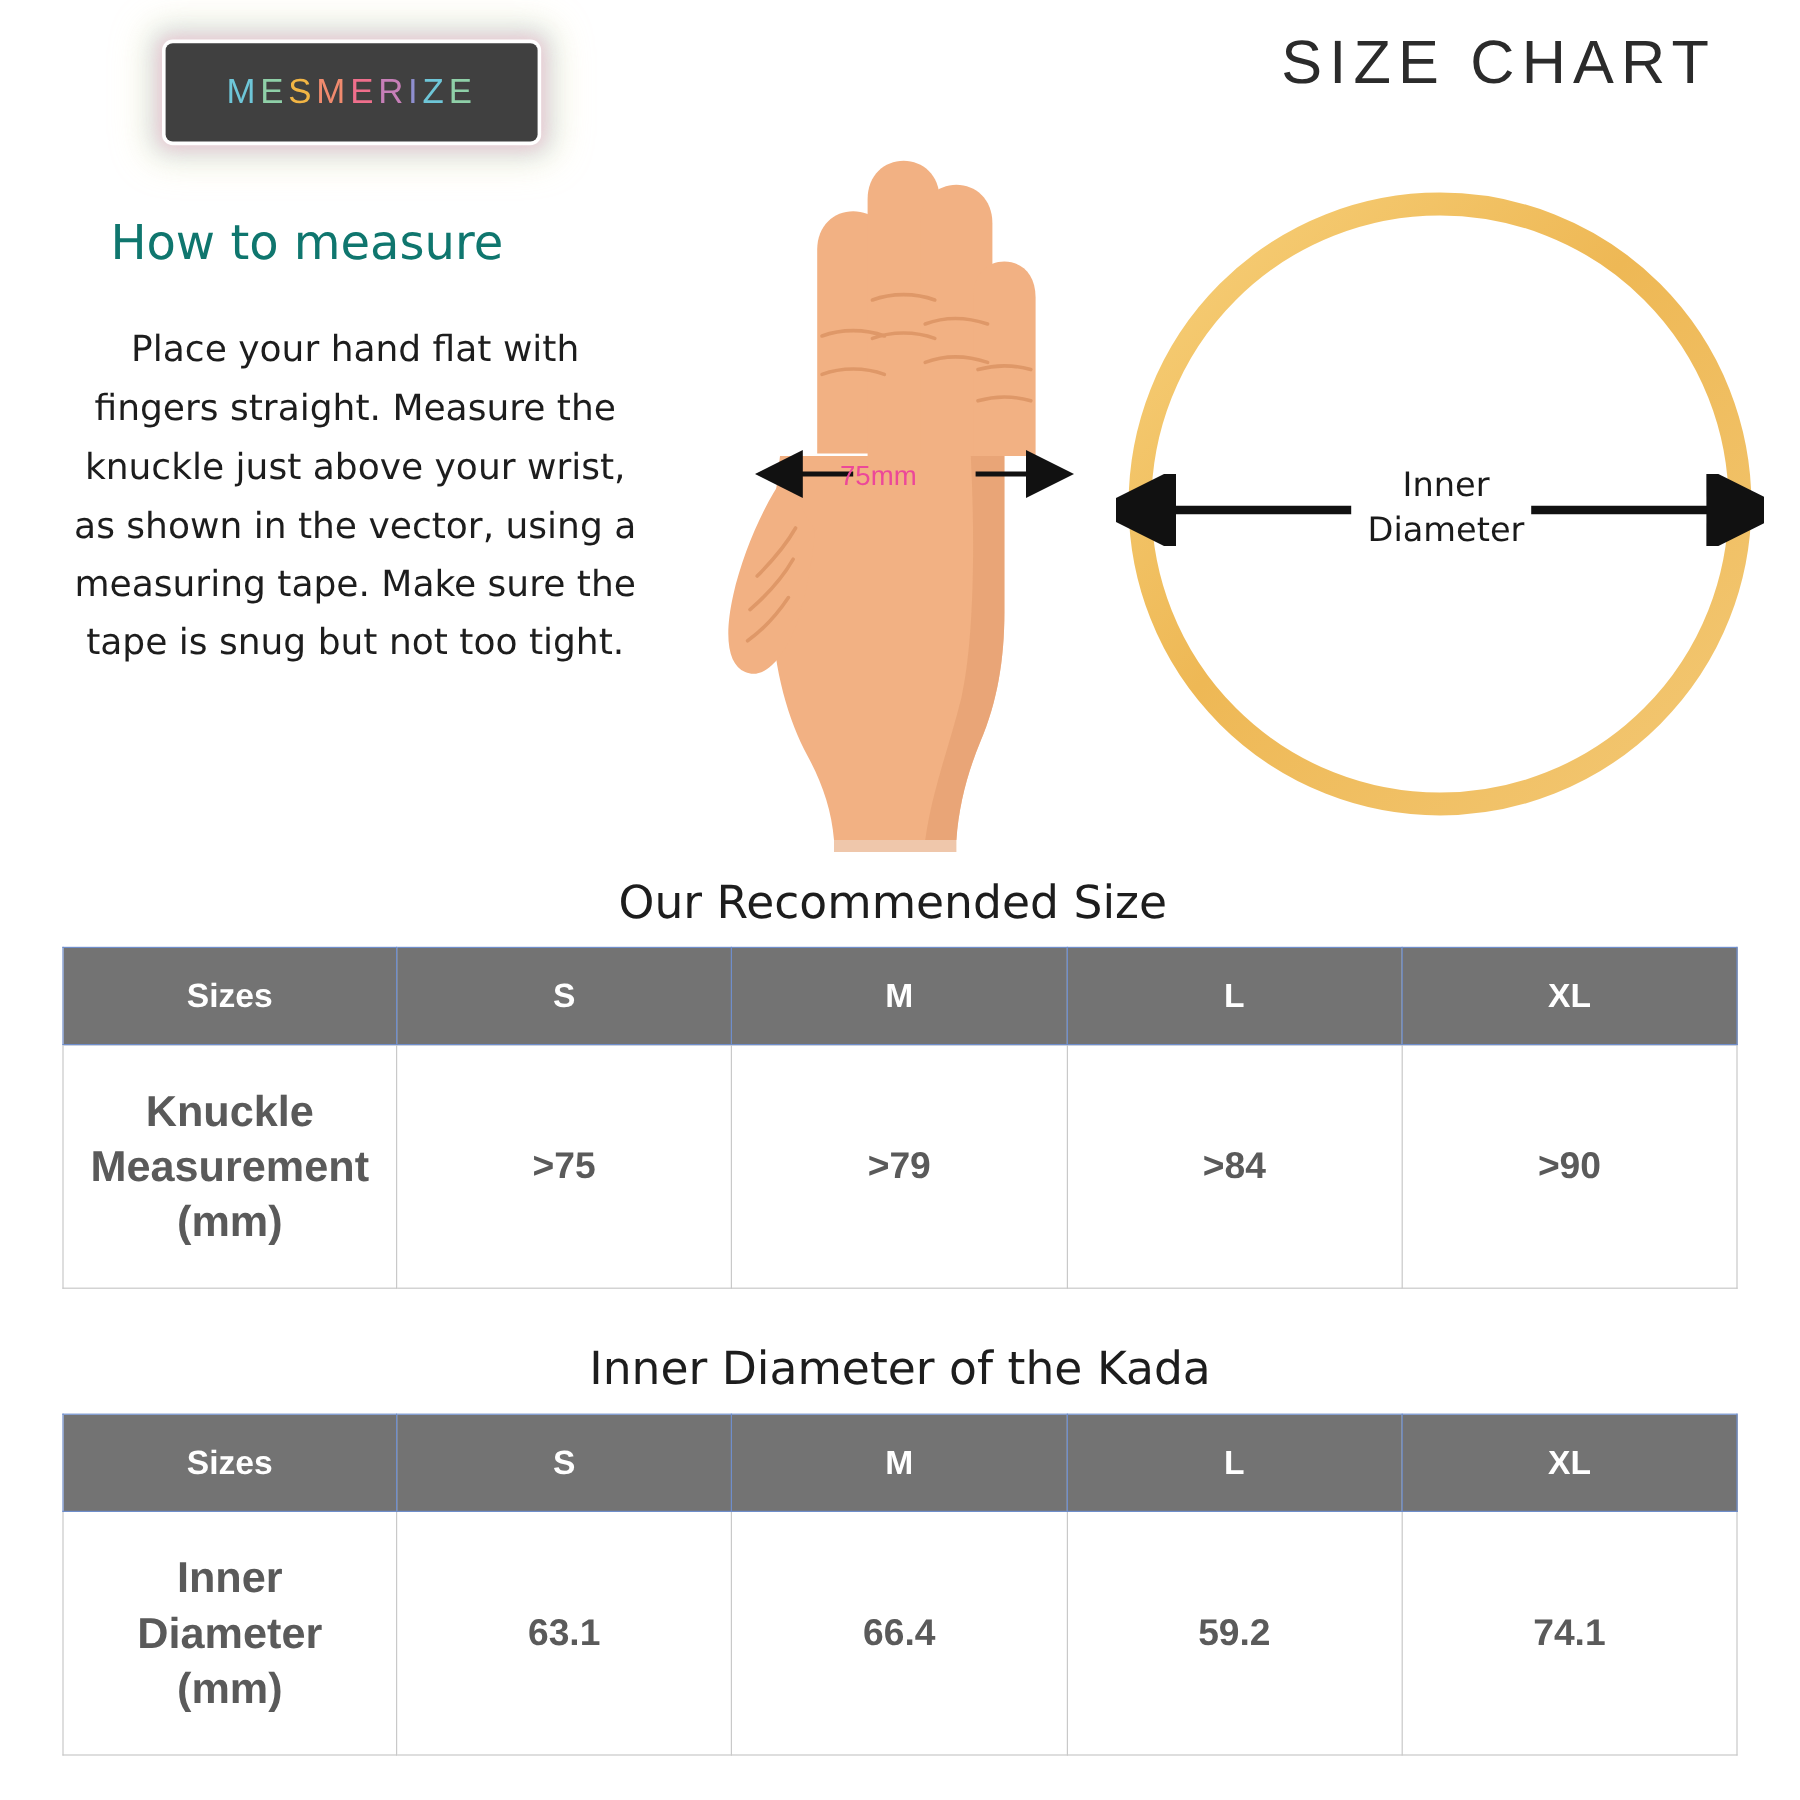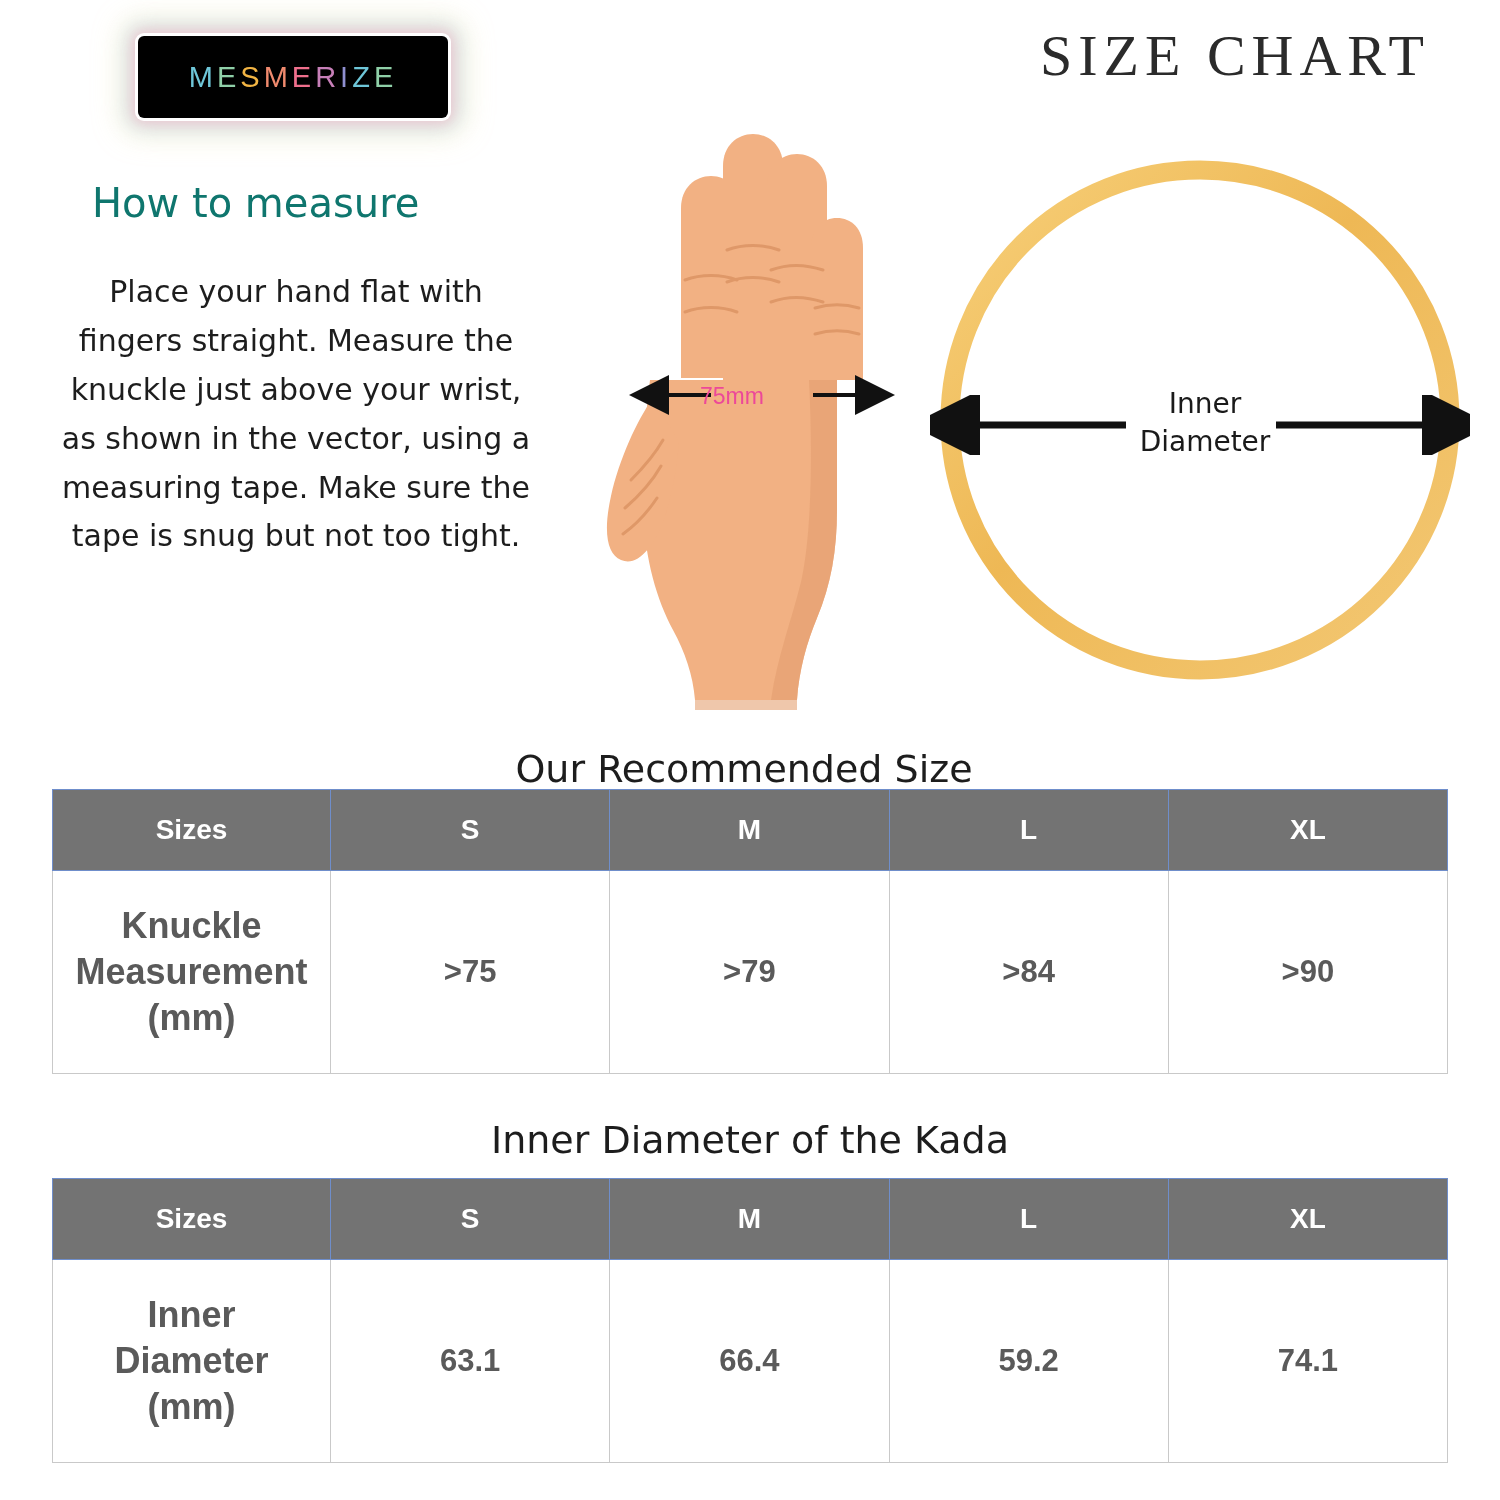--- a/index.html
+++ b/index.html
@@ -16,21 +16,21 @@
     overflow: hidden;
   }
 
   
   .logo-box {
     position: absolute;
     left: 138px;
     top: 36px;
     width: 310px;
     height: 82px;
-    background: #000000;
+    background: #404040;
     border-radius: 6px;
     box-shadow:
       0 0 0 3px rgba(255,255,255,1),
       0 0 14px 6px rgba(255, 170, 190, 0.55),
       0 0 22px 12px rgba(150, 210, 240, 0.45),
       0 0 30px 16px rgba(255, 225, 150, 0.35);
     display: flex;
     align-items: center;
     justify-content: center;
   }
@@ -48,25 +48,25 @@
   .logo-text span:nth-child(5){ color:#ef6f8c; }
   .logo-text span:nth-child(6){ color:#c77fb8; }
   .logo-text span:nth-child(7){ color:#8f8fd0; }
   .logo-text span:nth-child(8){ color:#6ec6d8; }
   .logo-text span:nth-child(9){ color:#8fd0a8; }
 
   .size-chart-title {
     position: absolute;
     right: 70px;
     top: 22px;
-    font-size: 58px;
+    font-size: 51px;
     letter-spacing: 6px;
     font-weight: 300;
     color: #2b2b2b;
-    font-family: Liberation Serif, serif;
+    font-family: Liberation Sans, sans-serif;
   }
 
   
   .how-title {
     position: absolute;
     left: 92px;
     top: 180px;
     font-size: 40px;
     font-weight: 400;
     color: #0f766e;
@@ -123,21 +123,21 @@
   }
 
   
   .table-caption {
     text-align: center;
     font-size: 38px;
     font-weight: 400;
     color: #1d1d1d;
     font-family: "DejaVu Sans", sans-serif;
   }
-  #table-one-caption { position: absolute; left:0; right:12px; top: 730px; margin-top: 17px; }
+  #table-one-caption { position: absolute; left:0; right:12px; top: 730px; }
   #table-two-caption { position: absolute; left:0; right:0; top: 1118px; }
 
   table.size-table {
     position: absolute;
     left: 52px;
     width: 1396px;
     border-collapse: collapse;
     table-layout: fixed;
   }
   #table-one { top: 789px; }

